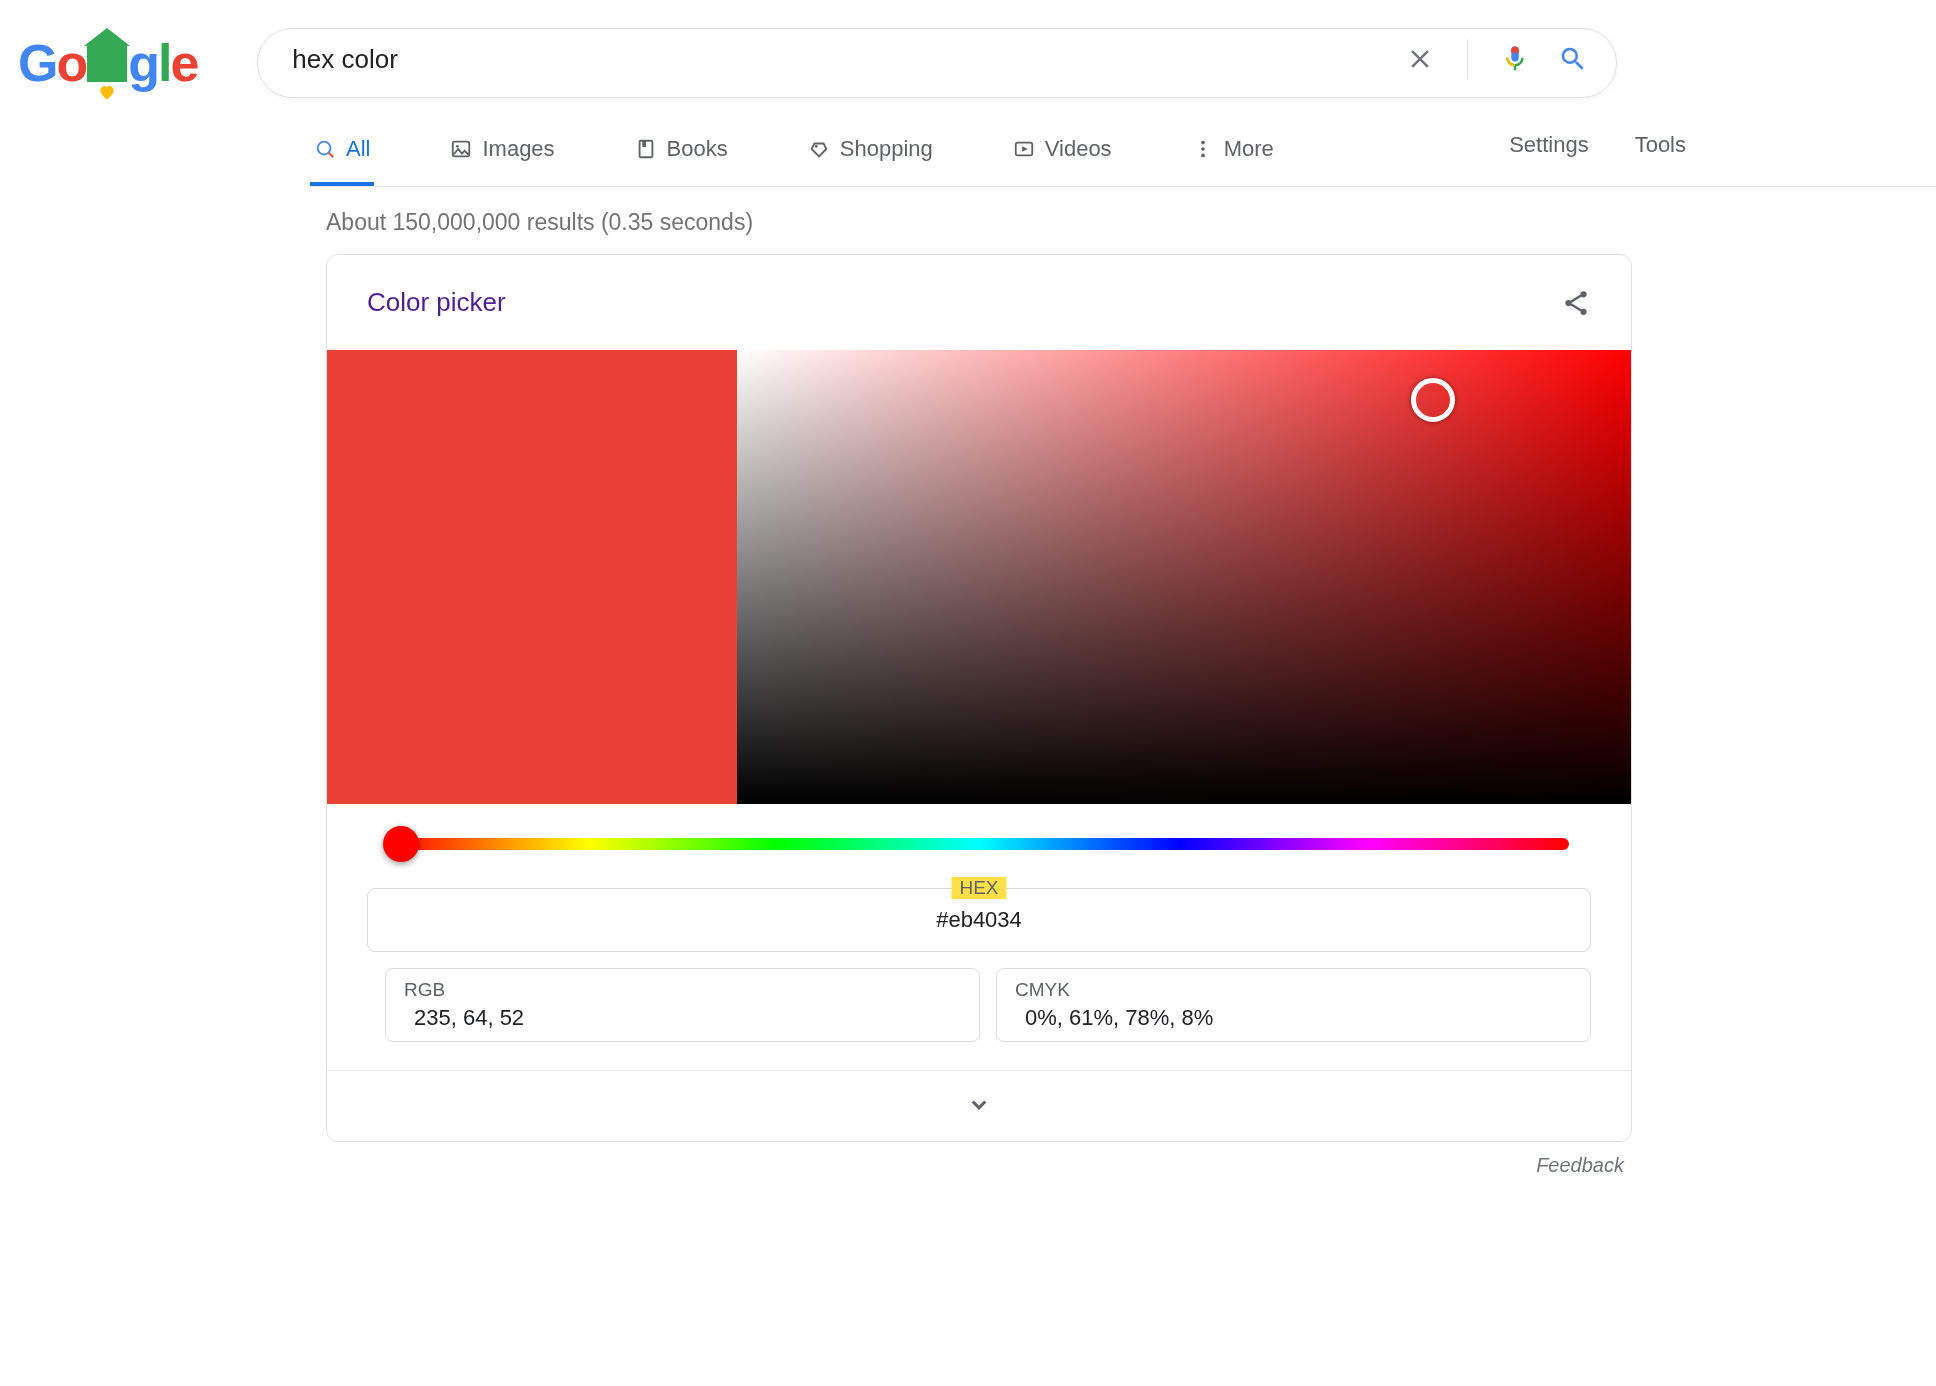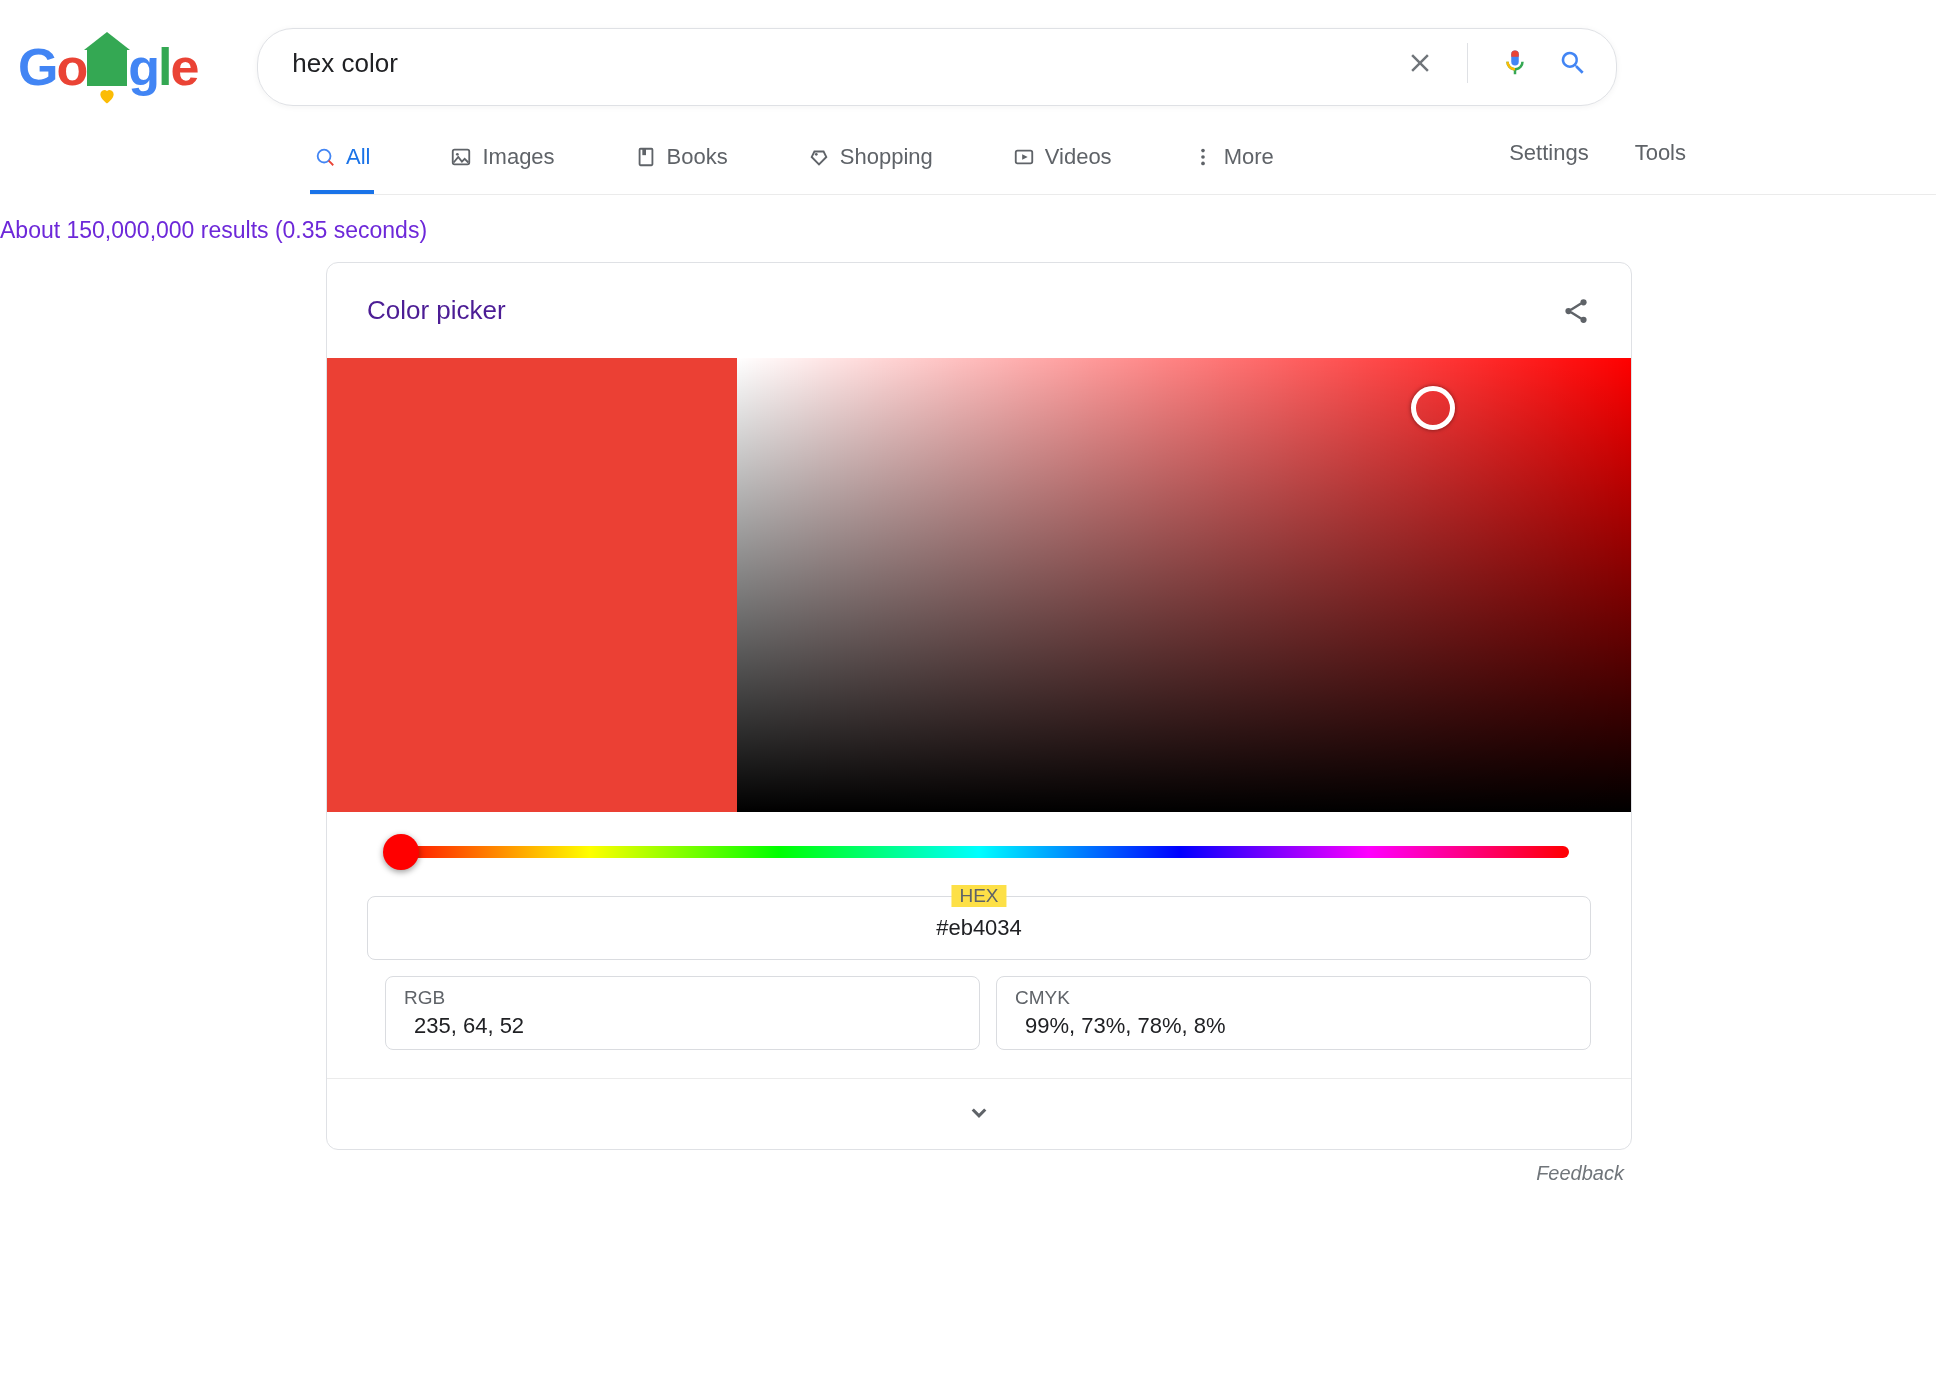--- a/index.html
+++ b/index.html
@@ -43,21 +43,21 @@
   .logo .house .heart {
     position:absolute; top:18px; left:13px; width:20px; height:20px;
     color:#FBBC05;
   }
   .logo .g2 { color:#4285F4; }
   .logo .l  { color:#34A853; }
   .logo .e  { color:#EA4335; }
 
   .searchbar {
     flex: 0 0 1360px;
-    height: 78px;
+    height: 70px;
     border: 1px solid #dfe1e5;
     border-radius: 36px;
     display: flex;
     align-items: center;
     padding: 0 28px 8px 32px;
     box-shadow: 0 1px 6px rgba(32,33,36,0.05);
   }
   .searchbar input {
     flex: 1;
     border: none;
@@ -86,21 +86,22 @@
     color:#5f6368; font-size:22px; padding:12px 4px 20px 4px;
     border-bottom: 4px solid transparent;
     cursor:pointer;
   }
   .tab.active { color:#1a73e8; border-bottom-color:#1a73e8; }
   .tab svg { width:22px; height:22px; flex-shrink:0; }
   .tabs-right { margin-left:auto; display:flex; gap:46px; padding-bottom:20px; padding-right:520px; }
   .tabs-right a { color:#5f6368; font-size:22px; text-decoration:none; cursor:pointer; }
 
   .result-stats {
-    color:#6d28d9;
+    margin-left: 326px;
+    color:#737373;
     font-size:23px;
     padding: 22px 0 18px 0;
   }
 
   .card {
     margin-left: 326px;
     width: 1306px;
     border:1px solid #dfe1e5;
     border-radius: 12px;
     overflow:hidden;
@@ -318,21 +319,21 @@
       <div class="box">#eb4034</div>
     </div>
 
     <div class="format-row">
       <div class="fmt">
         <span class="lbl">RGB</span>
         <span class="val">235, 64, 52</span>
       </div>
       <div class="fmt">
         <span class="lbl">CMYK</span>
-        <span class="val">99%, 73%, 78%, 8%</span>
+        <span class="val">0%, 61%, 78%, 8%</span>
       </div>
     </div>
 
     <div class="card-footer">
       <span>
         <svg viewBox="0 0 24 24">
             <path d="M7 10l5 5 5-5" fill="none" stroke="#5f6368" stroke-width="2.5"></path>
           </svg>
       </span>
     </div>

